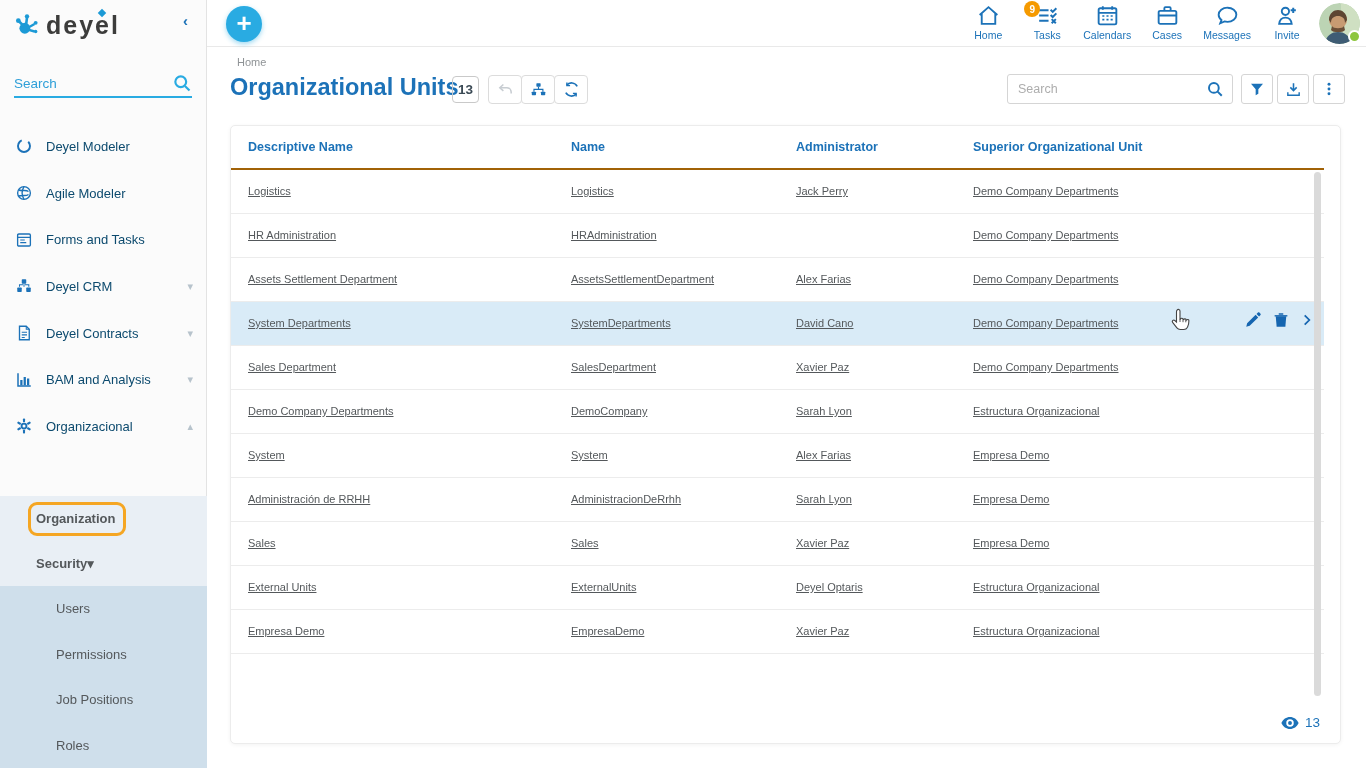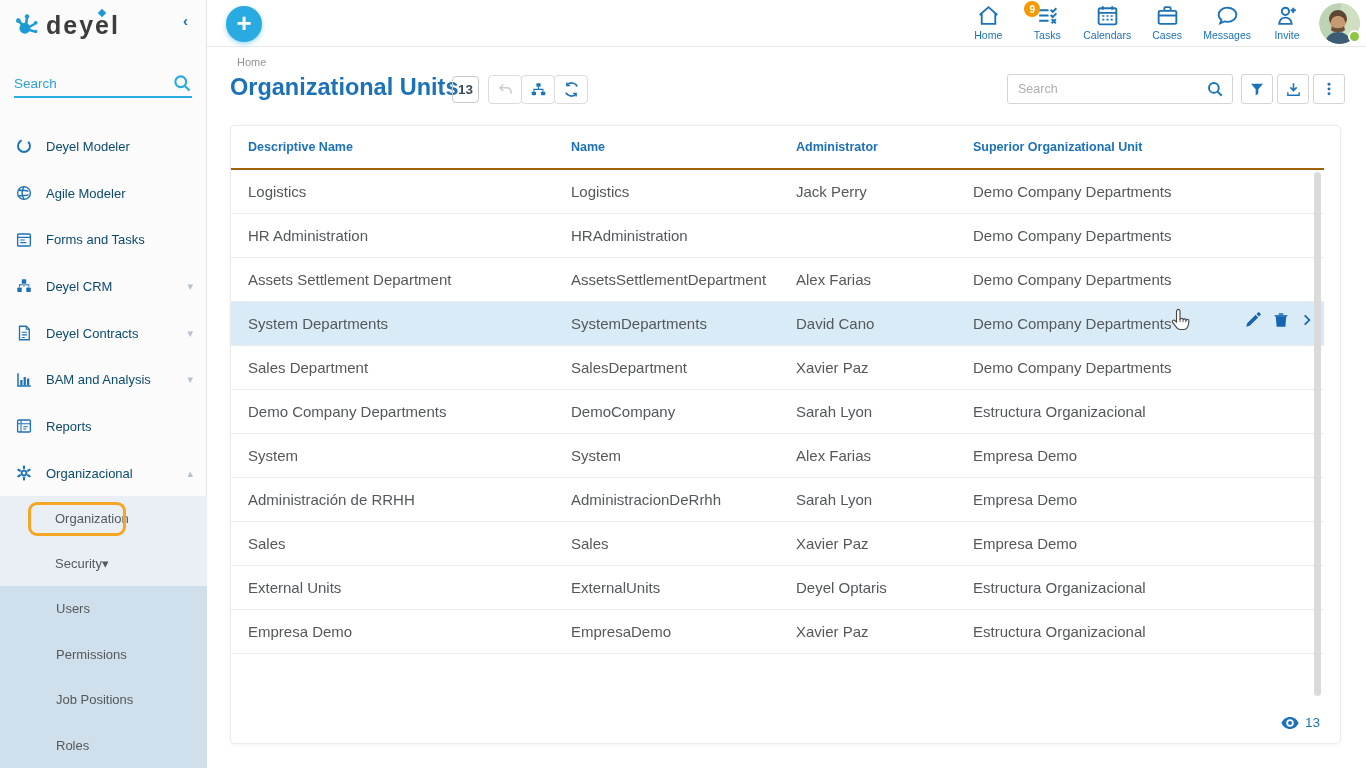--- a/index.html
+++ b/index.html
@@ -13,21 +13,21 @@
   .logo-row { position:absolute; left:14px; top:8px; width:180px; height:34px; display:flex; align-items:center; }
   .logo-word { font-size:25px; font-weight:bold; color:#3c3c3b; letter-spacing:2px; margin-left:6px; position:relative; }
   .collapse-btn { position:absolute; right:18px; top:12px; color:#1c72b8; font-size:15px; font-weight:bold; cursor:pointer; }
   .side-search { position:absolute; left:14px; top:70px; width:178px; height:28px; border-bottom:2px solid #29abe2; display:flex; align-items:center; justify-content:space-between; }
   .side-search .ph { color:#2e9fd8; font-size:13.5px; }
   .menu { position:absolute; left:0; top:123px; width:207px; }
   .menu-item { height:46.7px; display:flex; align-items:center; padding-left:15px; position:relative; cursor:pointer; }
   .menu-item .mi-label { font-size:13px; color:#0c4a6e; margin-left:13px; }
   .menu-item .chev { position:absolute; right:14px; color:#b7c3cc; font-size:11px; }
   .sub-block1 { position:absolute; left:0; top:496px; width:207px; height:90px; background:#e9eff5; }
-  .sub-item { height:45px; display:flex; align-items:center; padding-left:55px; position:relative; font-size:13px; color:#54585b; cursor:pointer; }
+  .sub-item { height:45px; display:flex; align-items:center; padding-left:36px; position:relative; font-size:13px; color:#54585b; cursor:pointer;font-weight:bold; }
   .sub-block2 { position:absolute; left:0; top:586px; width:207px; height:182px; background:#cfdfeb; }
   .sub2-item { height:45.5px; display:flex; align-items:center; padding-left:56px; font-size:13px; color:#54585b; cursor:pointer; }
   .orange-box { position:absolute; left:28px; top:502px; width:98px; height:34px; border:3px solid #f5a623; border-radius:9px; z-index:6; pointer-events:none; }
 
   
   .topbar { position:absolute; left:207px; top:0; width:1159px; height:47px; background:#fff; border-bottom:1px solid #e9e9e9; }
   .fab { position:absolute; left:19px; top:6px; width:36px; height:36px; border-radius:50%;
     background:#29abe2; color:#fff; font-size:26px; font-weight:bold; display:flex; align-items:center; justify-content:center;
     box-shadow:0 2px 5px rgba(41,171,226,.45); cursor:pointer; line-height:0; padding-bottom:3px;}
   .nav-group { position:absolute; right:56px; top:3px; display:flex; gap:13px; }
@@ -56,22 +56,22 @@
   .tbtn { position:absolute; top:74px; width:32px; height:30px; border:1px solid #d5d5d5; border-radius:3px; background:#fff;
     display:flex; align-items:center; justify-content:center; cursor:pointer; }
 
   
   .card { position:absolute; left:230px; top:125px; width:1111px; height:619px; background:#fff;
     border:1px solid #ececec; border-radius:5px; box-shadow:0 1px 4px rgba(0,0,0,.05); }
   table.grid { border-collapse:collapse; table-layout:fixed; width:1093px; margin-top:0; }
   table.grid col.c1{width:340px;} table.grid col.c2{width:225px;} table.grid col.c3{width:177px;} table.grid col.c4{width:351px;}
   table.grid th { height:43px; text-align:left; font-size:12.5px; color:#1c72b8; font-weight:bold;
     border-bottom:2px solid #a16207; }
-  table.grid td { height:44px; font-size:15px; color:#54585b; border-bottom:1px solid #ececec;
-    white-space:nowrap; overflow:hidden; }
+  table.grid td { height:44px; font-size:11px; color:#54585b; border-bottom:1px solid #ececec;
+    white-space:nowrap; overflow:hidden;text-decoration:underline; }
   table.grid th:first-child, table.grid td:first-child { padding-left:17px; }
   tr.selected td { background:#d9ebf7; }
   .row-actions { position:absolute; left:1244px; top:311px; display:flex; gap:10px; align-items:center; z-index:4; }
   .scroll-thumb { position:absolute; left:1083px; top:46px; width:7px; height:524px; background:#dadada; border-radius:4px; }
   .card-footer { position:absolute; right:20px; bottom:13px; display:flex; align-items:center; gap:6px; }
   .card-footer .cnt { font-size:13.5px; color:#1c72b8; }
   .cursor-hand { position:absolute; left:1168px; top:308px; z-index:9; pointer-events:none; }
 </style>
 </head>
 <body>
@@ -147,28 +147,20 @@
       </div>
       <div class="menu-item">
         <svg width="18" height="18" viewBox="0 0 24 24" fill="#1c72b8">
             <path d="M3 3v18h18v-2H5V3z"></path>
             <rect x="7" y="12" width="3" height="7"></rect>
             <rect x="11.5" y="8" width="3" height="11"></rect>
             <rect x="16" y="10" width="3" height="9"></rect>
           </svg>
         <span class="mi-label">BAM and Analysis</span>
         <span class="chev">▾</span>
-      </div>
-      <div class="menu-item">
-        <svg width="18" height="18" viewBox="0 0 24 24" fill="none" stroke="#1c72b8" stroke-width="1.8">
-            <rect x="3.5" y="4" width="17" height="16" rx="1.5"></rect>
-            <path d="M8 4v16M3.5 9h17" stroke-width="1.4"></path>
-            <path d="M11 13h6M11 16h4" stroke-width="1.4"></path>
-          </svg>
-        <span class="mi-label">Reports</span>
       </div>
       <div class="menu-item">
         <svg width="18" height="18" viewBox="0 0 24 24" fill="#1c72b8">
             <circle cx="12" cy="12" r="4.5"></circle>
             <g>
               <rect x="10.6" y="2" width="2.8" height="5" rx="1"></rect>
               <rect x="10.6" y="17" width="2.8" height="5" rx="1"></rect>
               <rect x="10.6" y="2" width="2.8" height="5" rx="1" transform="rotate(60 12 12)"></rect>
               <rect x="10.6" y="17" width="2.8" height="5" rx="1" transform="rotate(60 12 12)"></rect>
               <rect x="10.6" y="2" width="2.8" height="5" rx="1" transform="rotate(120 12 12)"></rect>

